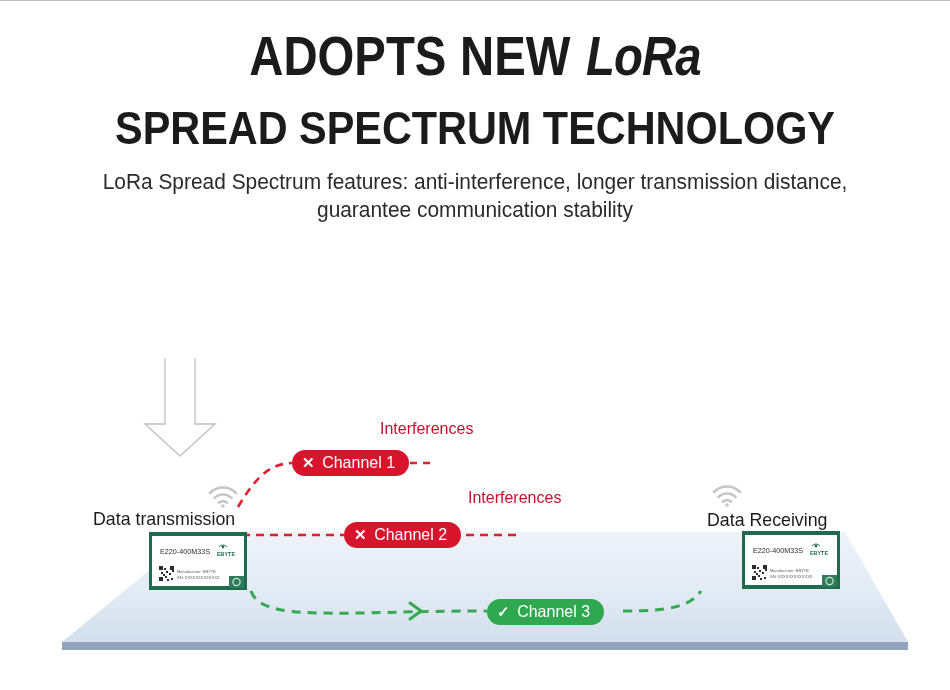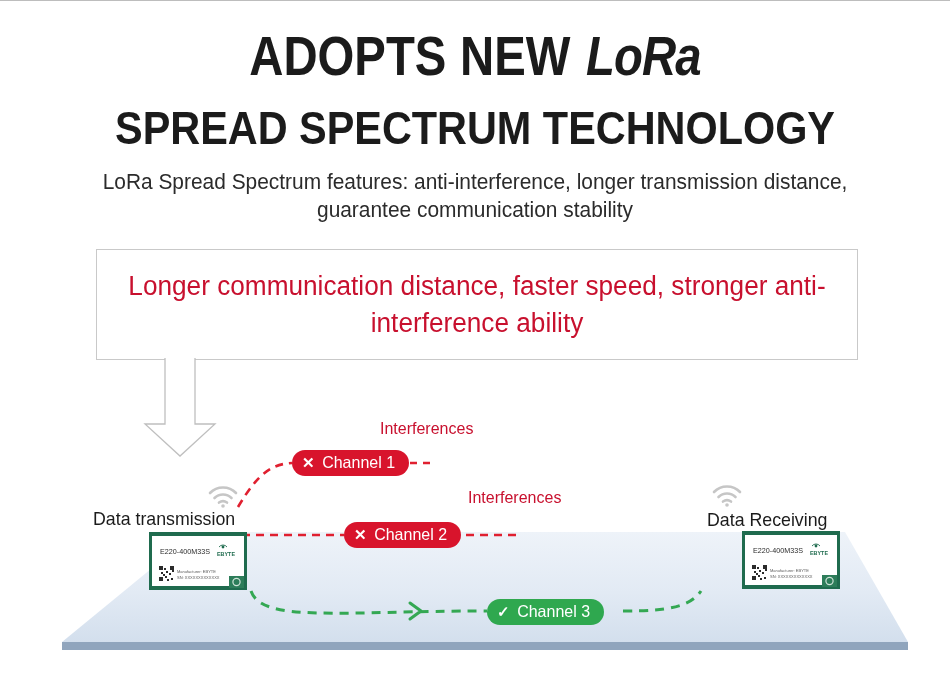--- a/index.html
+++ b/index.html
@@ -111,23 +111,20 @@
 <div id="stage">
 
   <div class="title1">
     <span>ADOPTS</span><span class="sp"></span><span>NEW</span><span class="lora">LoRa</span>
   </div>
 
   <div class="title2">SPREAD SPECTRUM TECHNOLOGY</div>
 
   <div class="subtitle">LoRa Spread Spectrum features: anti-interference, longer transmission distance, guarantee communication stability</div>
 
-  <div class="callout">
-    <div class="callout-text">Longer communication distance, faster speed, stronger anti-interference ability</div>
-  </div>
 
   <div class="down-arrow">
     <svg width="86" height="100" viewBox="0 0 86 100">
       <path d="M28 0 L28 66 L8 66 L43 98 L78 66 L58 66 L58 0" fill="#ffffff" stroke="#bfbfbf" stroke-width="1.3"></path>
     </svg>
   </div>
 
   <div class="scene">
 
     <div class="floor">

